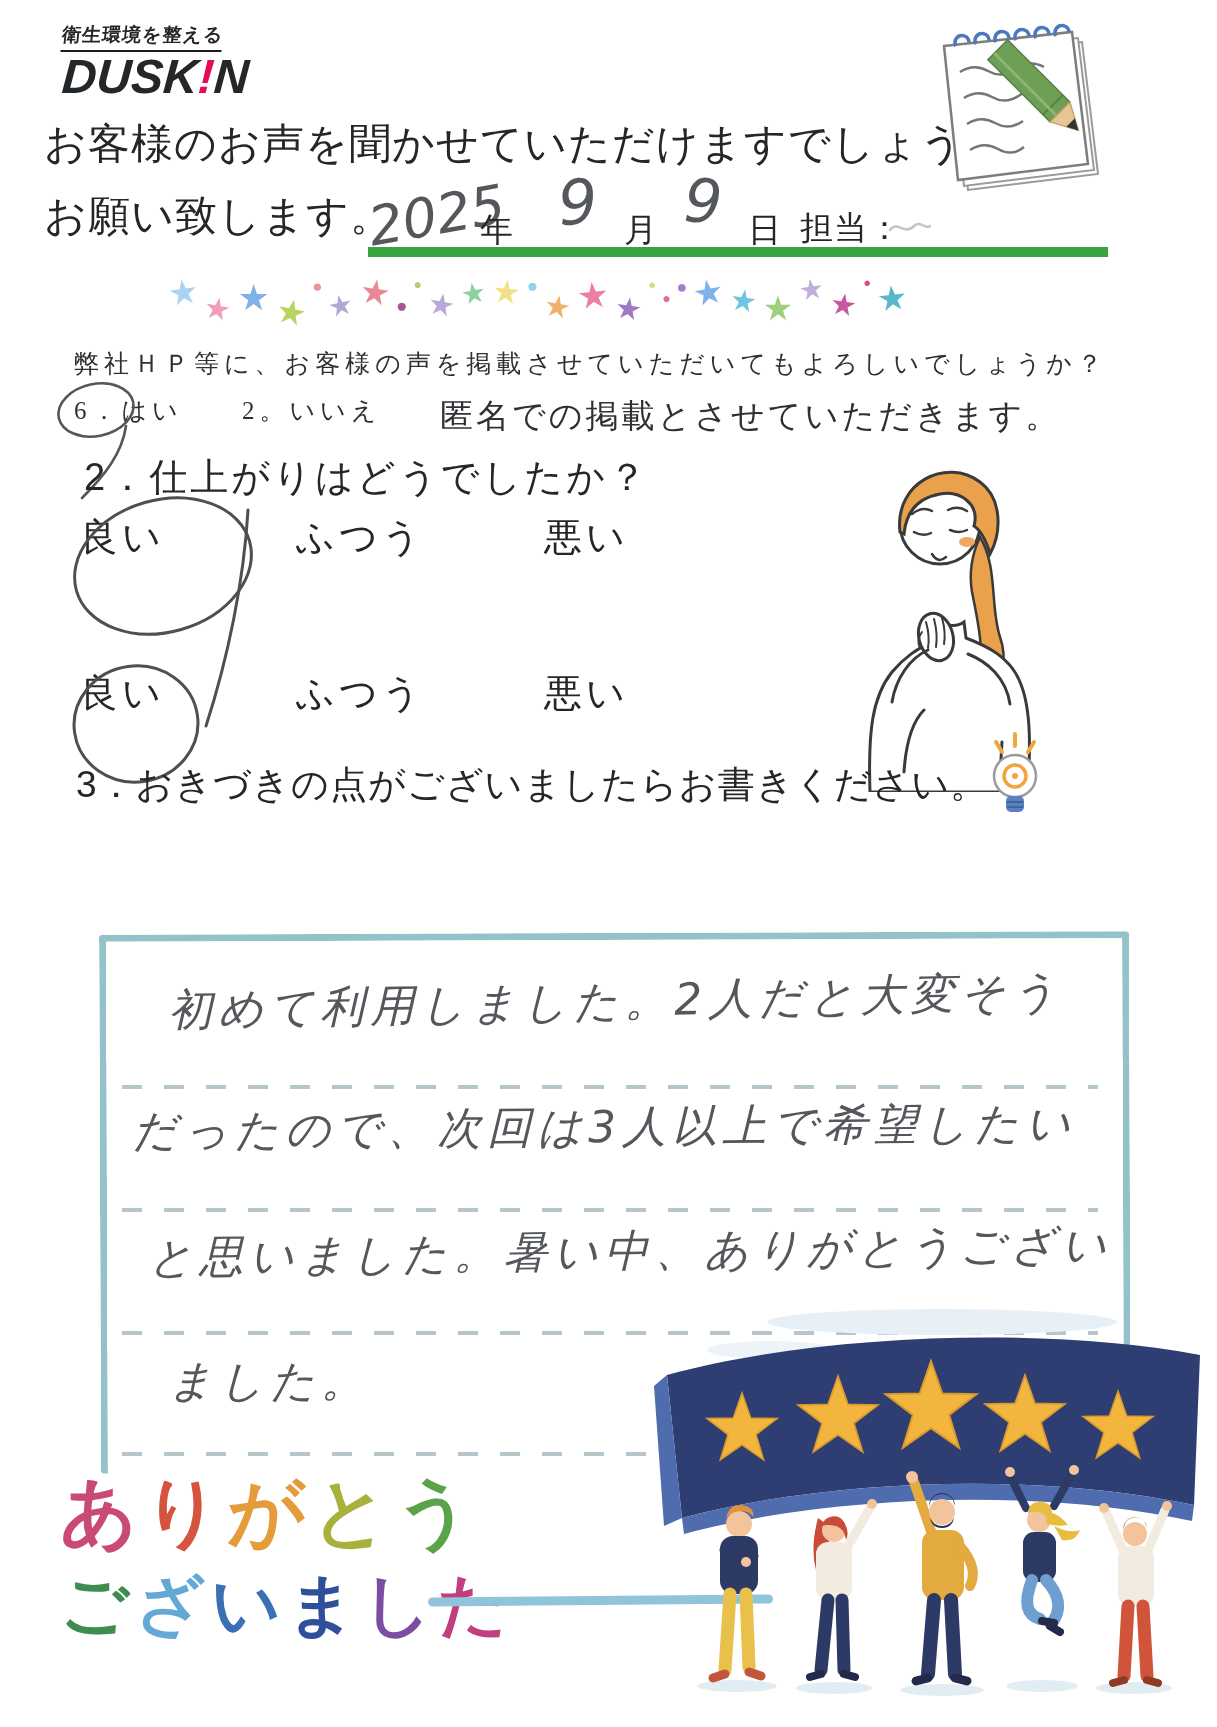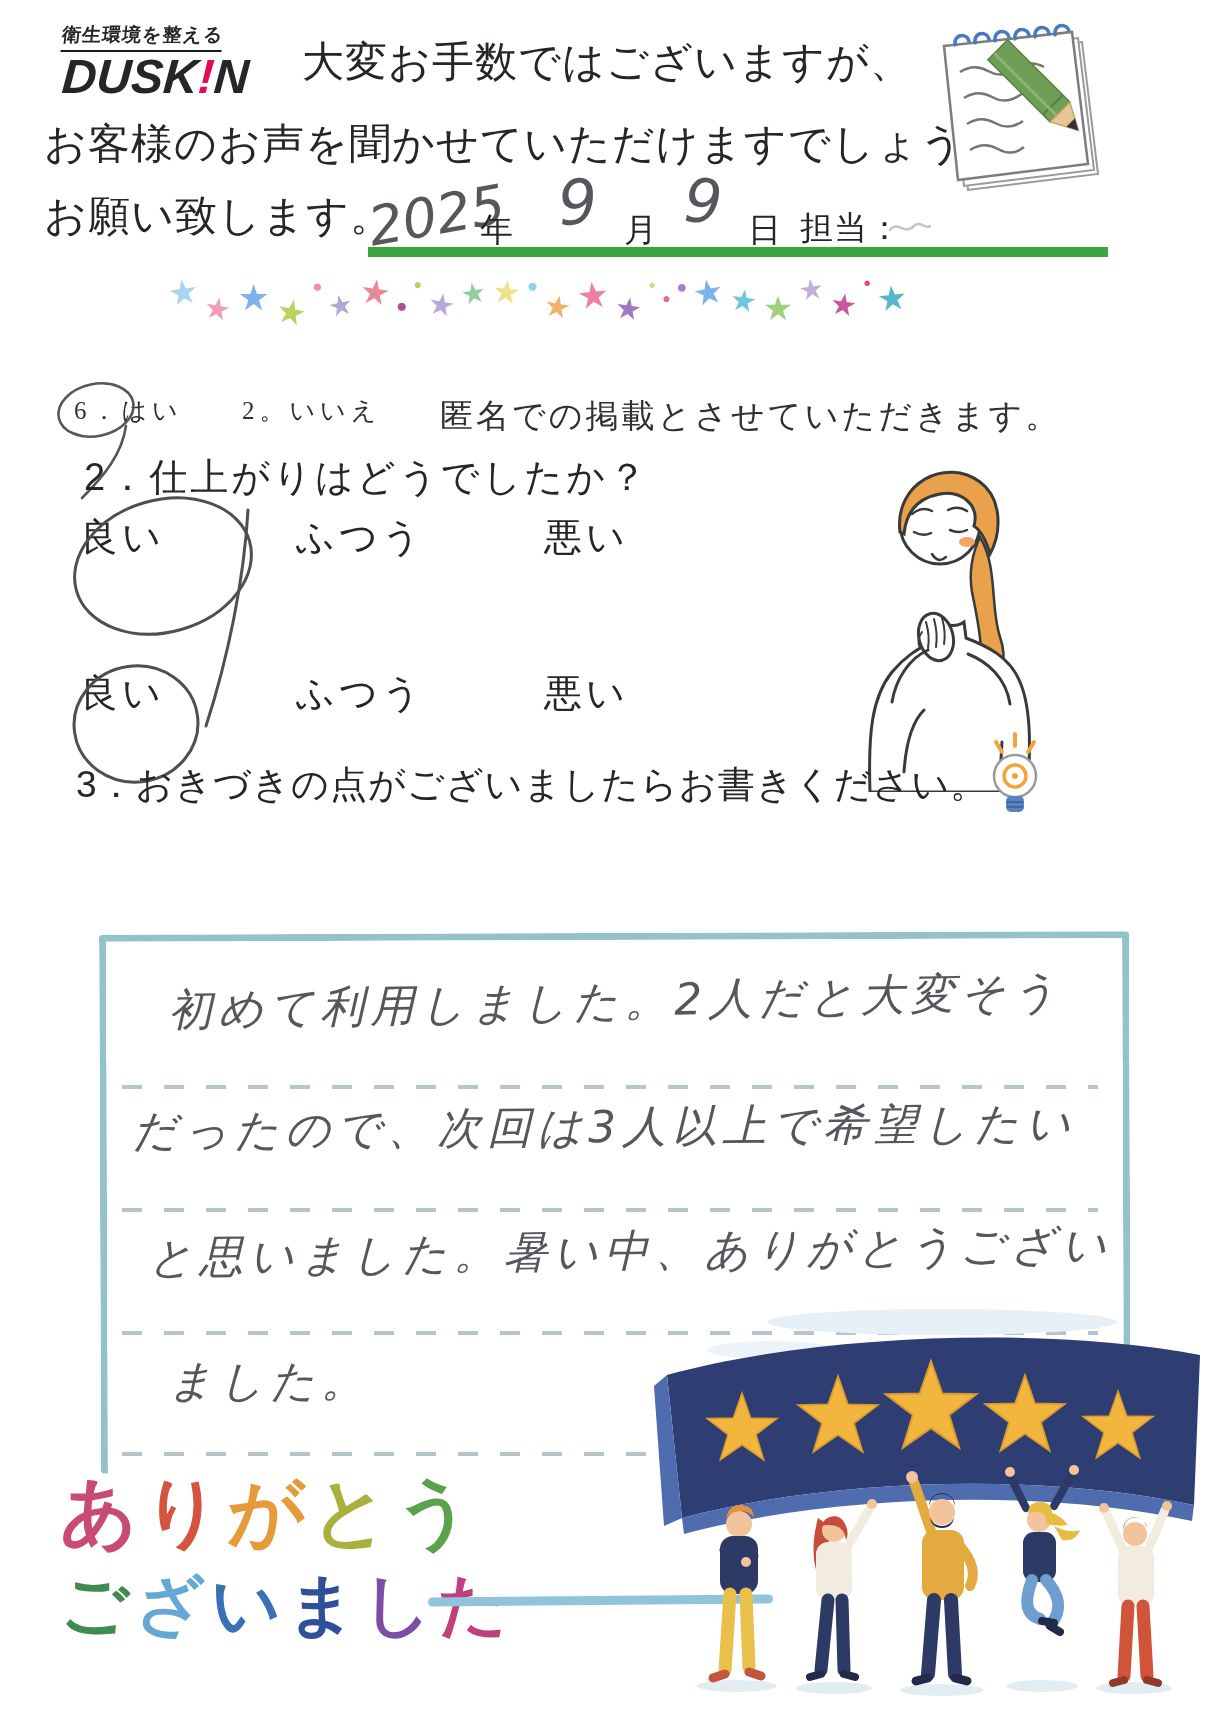--- a/index.html
+++ b/index.html
@@ -24,21 +24,20 @@
 
 <div id="page">
 
   <div class="abs" style="left:62px;top:22px;">
     <div class="p" style="font-size:19px;font-weight:700;letter-spacing:1px;border-bottom:2px solid #1c1c1c;padding-bottom:2px;display:inline-block;transform:skewX(-6deg);">衛生環境を整える</div>
     <div class="p" style="font-size:48px;font-weight:800;font-style:italic;letter-spacing:0;line-height:1.05;transform:skewX(-4deg);">
       <span>DUSK</span><span style="color: rgb(228, 10, 86);">!</span><span>N</span>
     </div>
   </div>
 
-  <div class="abs p headline" style="left:302px;top:34px;">大変お手数ではございますが、</div>
   <div class="abs p headline" style="left:44px;top:116px;">お客様のお声を聞かせていただけますでしょうか？</div>
   <div class="abs p headline" style="left:44px;top:188px;">お願い致します。</div>
 
   <svg class="abs" style="left:912px;top:14px;" width="205" height="185" viewBox="0 0 205 185">
     <polygon points="42,42 170,28 186,160 56,176" fill="#ffffff" stroke="#9a9a9a" stroke-width="2"></polygon>
     <polygon points="38,38 166,24 182,156 52,172" fill="#ffffff" stroke="#9a9a9a" stroke-width="2"></polygon>
     <polygon points="32,32 160,18 176,150 46,166" fill="#ffffff" stroke="#7d7d7d" stroke-width="2.5"></polygon>
     <g stroke="#4a79c0" stroke-width="3.5" fill="none">
       <path d="M44 32 a7 7 0 1 1 13 -4"></path>
         <path d="M64 30 a7 7 0 1 1 13 -4"></path>
@@ -96,20 +95,21 @@
       <span class="deco" style="color: rgb(168, 127, 199); font-size: 18px; transform: translateY(4px) rotate(0deg);">●</span>
       <span class="deco" style="color: rgb(127, 178, 232); font-size: 34px; transform: translateY(2px) rotate(-10deg);">★</span>
       <span class="deco" style="color: rgb(111, 198, 224); font-size: 30px; transform: translateY(12px) rotate(8deg);">★</span>
       <span class="deco" style="color: rgb(158, 208, 126); font-size: 34px; transform: translateY(18px) rotate(0deg);">★</span>
       <span class="deco" style="color: rgb(194, 174, 222); font-size: 28px; transform: translateY(2px) rotate(-8deg);">★</span>
       <span class="deco" style="color: rgb(201, 87, 160); font-size: 30px; transform: translateY(16px) rotate(8deg);">★</span>
       <span class="deco" style="color: rgb(217, 82, 106); font-size: 13px; transform: translateY(2px) rotate(0deg);">●</span>
       <span class="deco" style="color: rgb(88, 184, 201); font-size: 34px; transform: translateY(8px) rotate(-6deg);">★</span>
     </div>
 
+  <div class="abs serif" style="left:74px;top:347px;font-size:25px;letter-spacing:5px;">弊社ＨＰ等に、お客様の声を掲載させていただいてもよろしいでしょうか？</div>
   <div class="abs serif" style="left:74px;top:394px;font-size:25px;letter-spacing:5px;">6．はい</div>
   <div class="abs serif" style="left:242px;top:394px;font-size:25px;letter-spacing:5px;">2。いいえ</div>
   <div class="abs serif" style="left:440px;top:394px;font-size:33px;letter-spacing:3px;">匿名での掲載とさせていただきます。</div>
   <svg class="abs" style="left:52px;top:378px;pointer-events:none;" width="120" height="145" viewBox="0 0 120 145">
     <ellipse cx="44" cy="32" rx="38" ry="26" transform="rotate(-12 44 32)" fill="none" stroke="#565656" stroke-width="2.6"></ellipse>
     <path d="M74,48 C70,76 52,98 30,120" fill="none" stroke="#565656" stroke-width="2.6" stroke-linecap="round"></path>
   </svg>
 
   <div class="abs p qtitle" style="left:84px;top:452px;">2．仕上がりはどうでしたか？</div>
   <div class="abs p opt" style="left:80px;top:512px;">良い</div>

